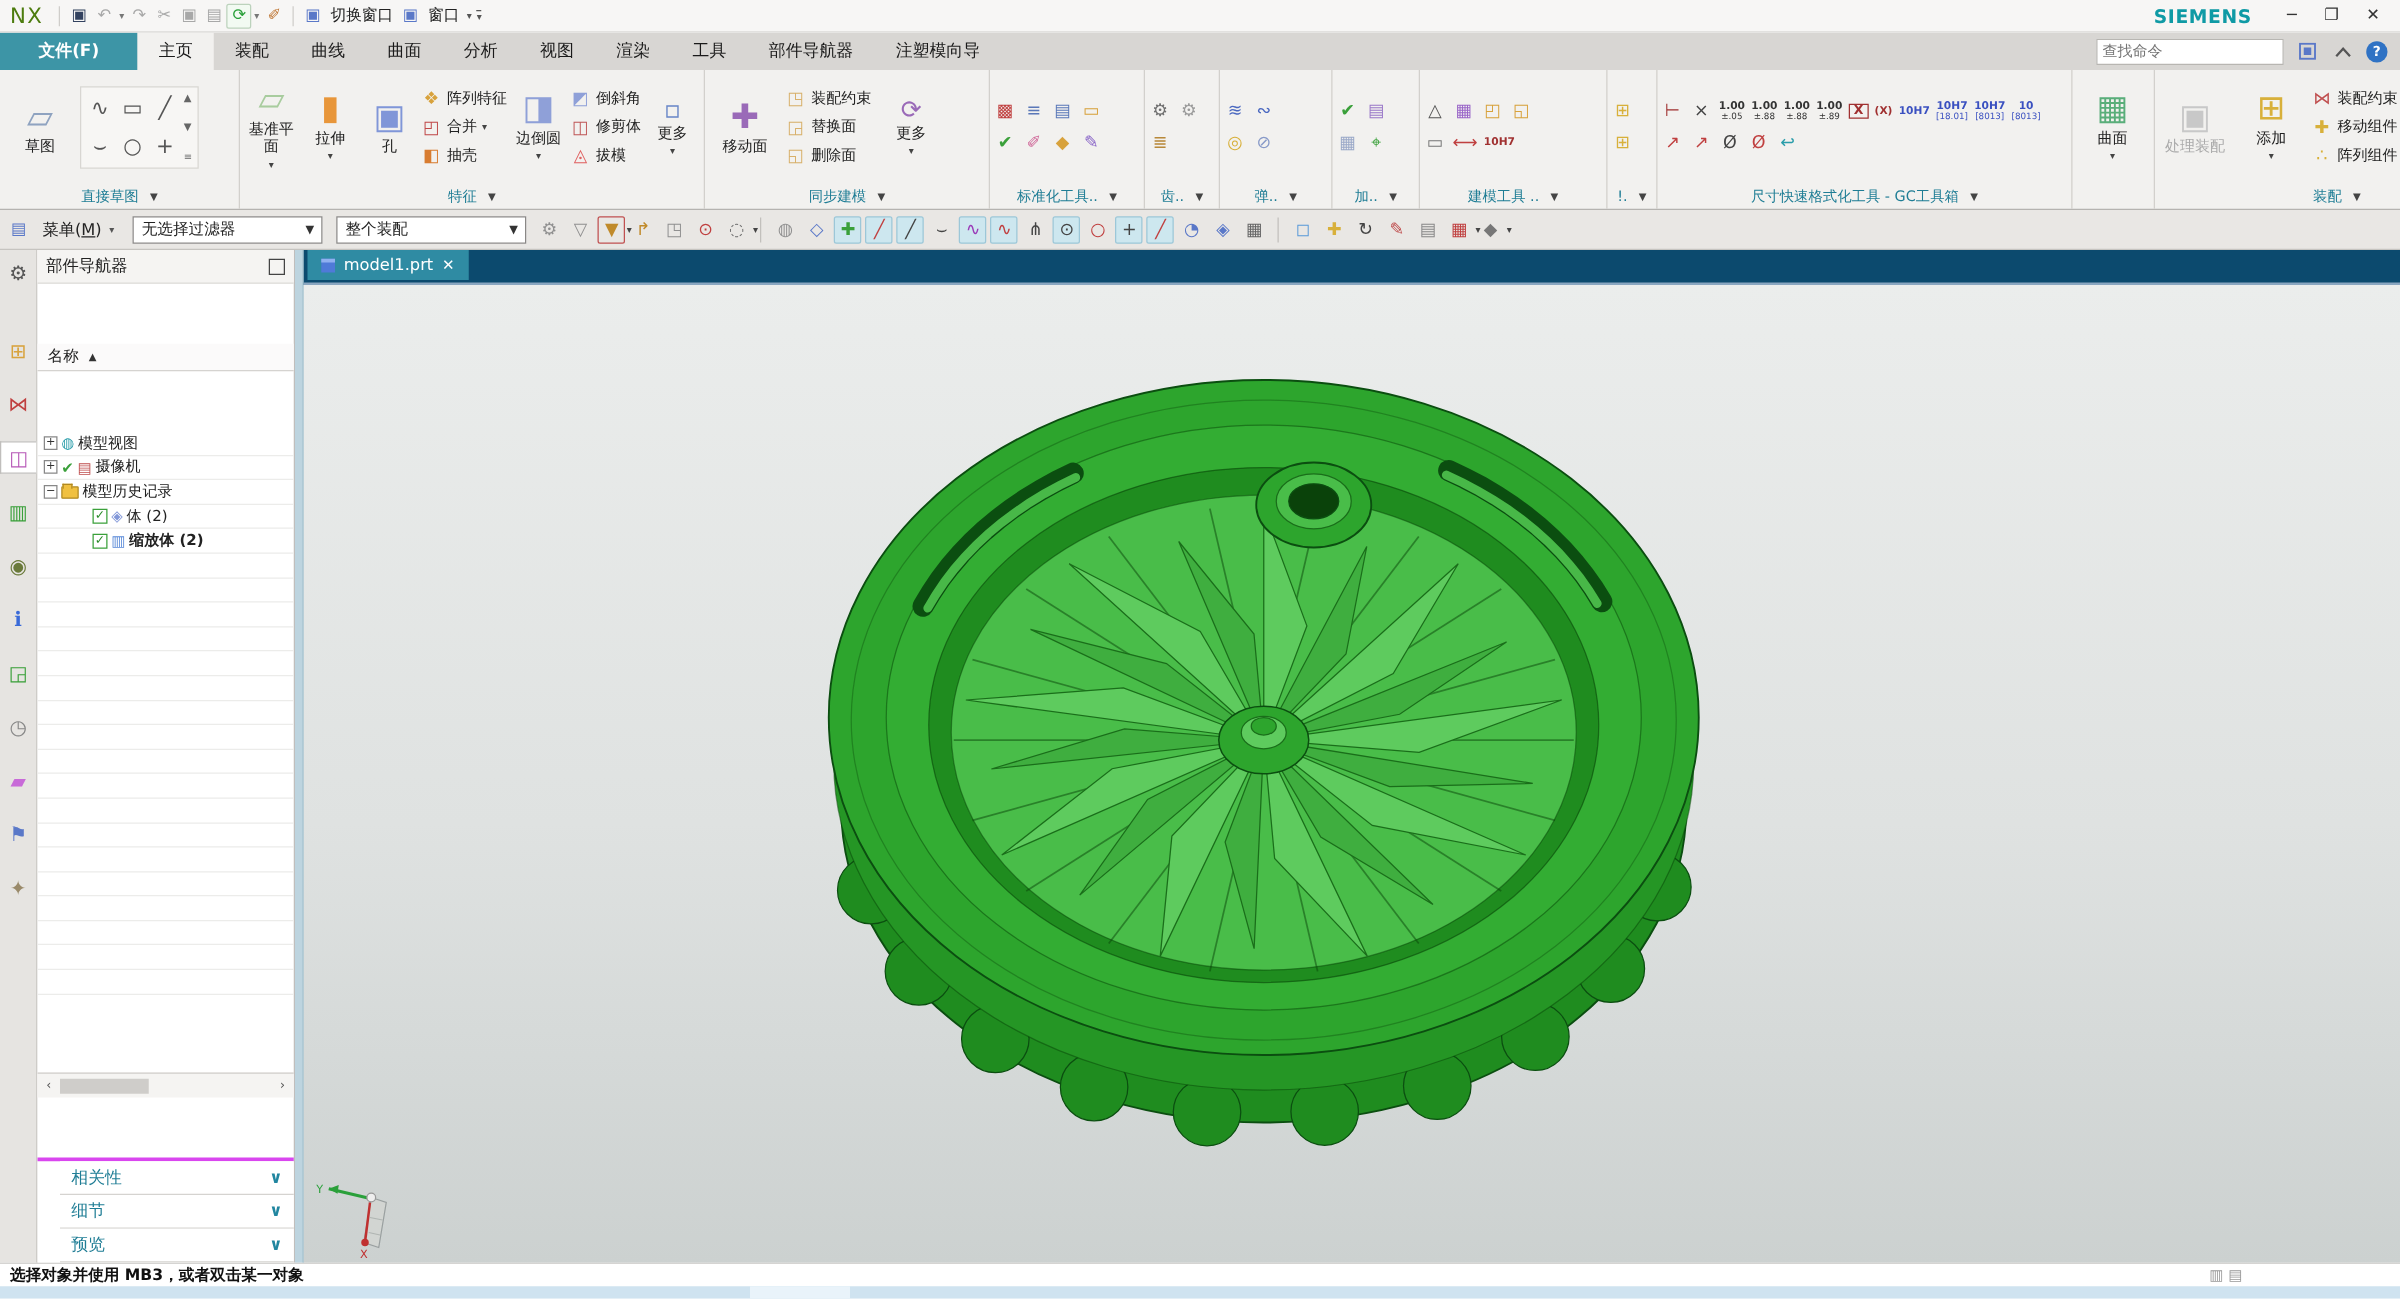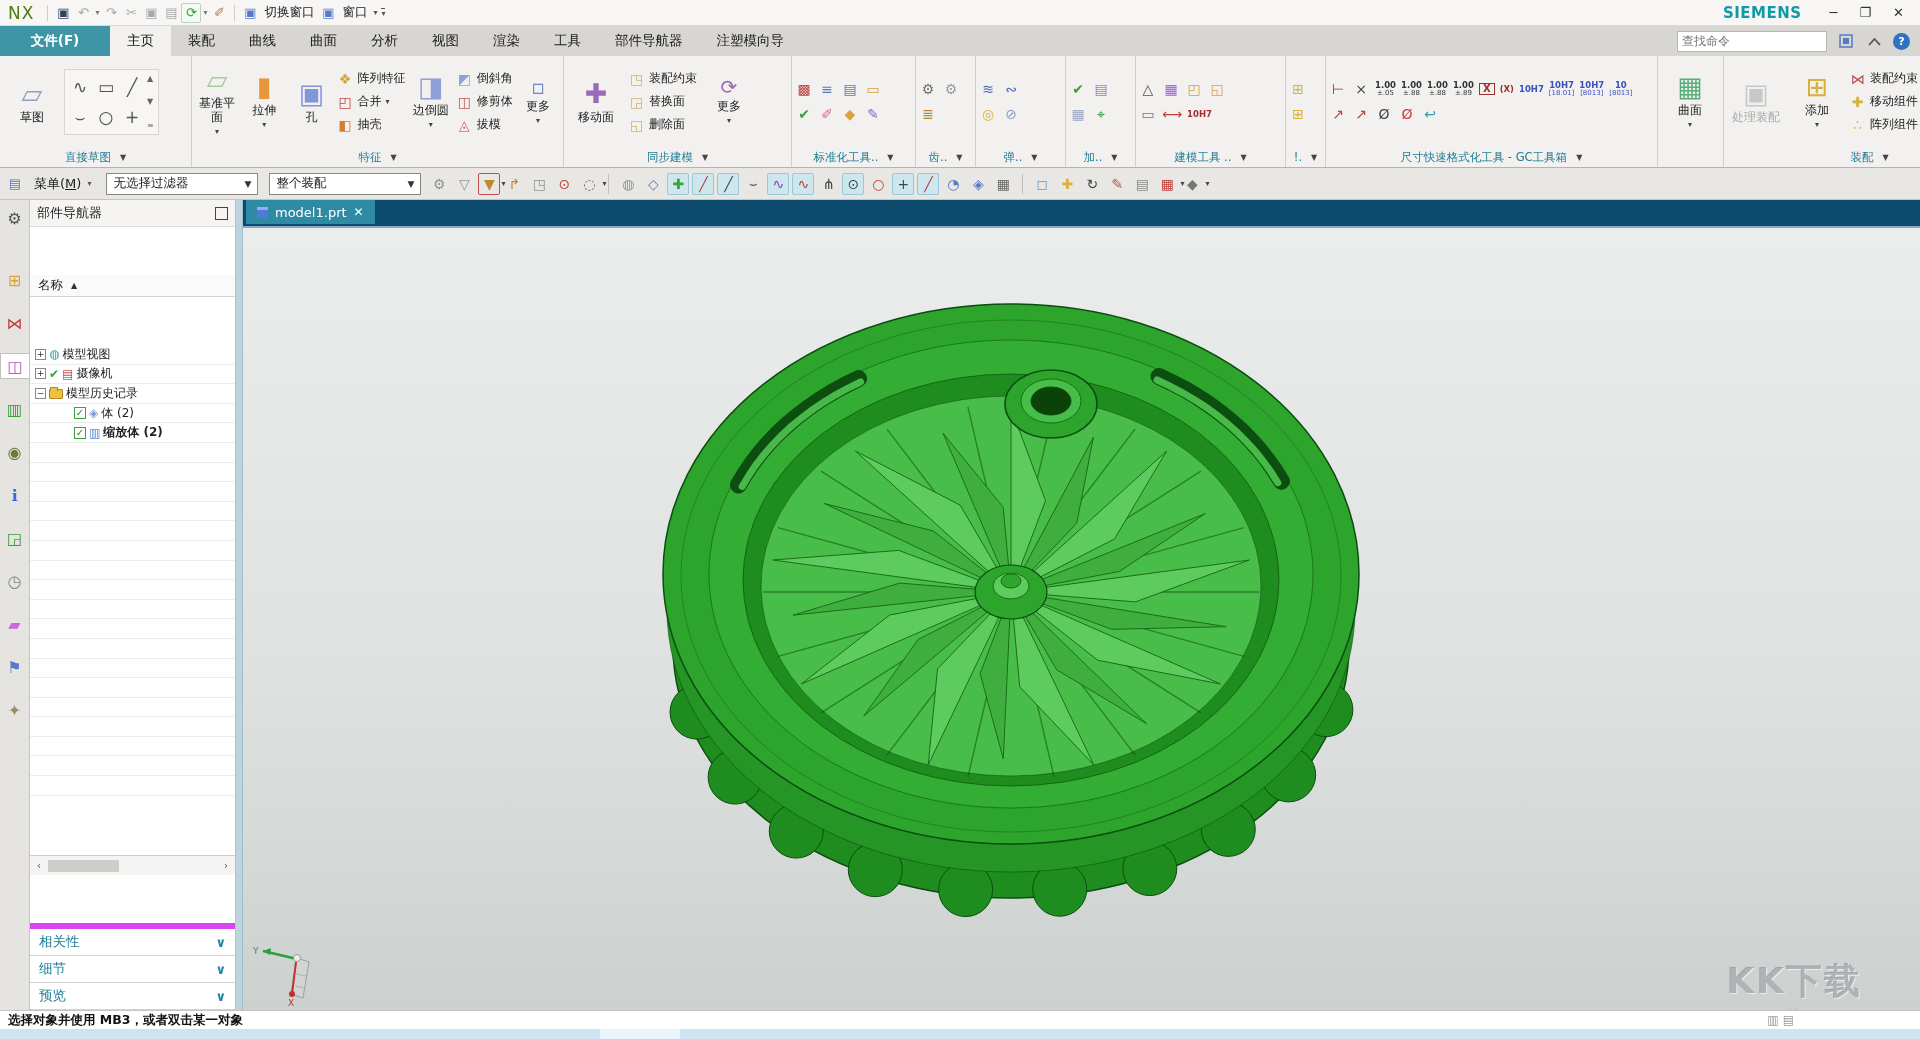--- a/index.html
+++ b/index.html
@@ -107,21 +107,21 @@
     line-height:10px; text-align:center; background:#fff; }
   .folder { width:14px; height:10px; background:#f0c040; border:1px solid #b08820; border-radius:1px;
     position:relative; margin-top:2px; }
   .folder:before { content:""; position:absolute; top:-3px; left:0; width:6px; height:3px;
     background:#f0c040; border:1px solid #b08820; border-bottom:none; }
   .hscroll { height:20px; display:flex; align-items:center; border-top:1px solid #cfcdca;
     background:#f5f4f2; padding:0 2px; gap:2px; }
   .hsar { font-size:10px; color:#555; width:14px; text-align:center; }
   .hstrack { flex:1; height:12px; position:relative; }
   .hsthumb { position:absolute; left:0; top:0; height:12px; width:42%; background:#cfcdca; }
-  .accwrap { border-top:6px solid #d946ef; }
+  .accwrap { border-top:3px solid #d946ef;padding-left:18px; }
   .acc { height:27px; display:flex; align-items:center; justify-content:space-between;
     padding:0 9px; color:#1f7d95; font-size:13.5px; border-bottom:1px solid #d5d3d0; background:#fff; }
   .acc .chev { color:#2186a0; font-weight:bold; font-size:13px; }
 
   .splitter { width:7px; background:#bdd4df; border-right:1px solid #9fbecb; }
 
   .viewportwrap { flex:1; display:flex; flex-direction:column; position:relative; min-width:0; }
   .vtabbar { height:28px; background:#0c4a6e; display:flex; align-items:flex-start; border-bottom:2px solid #8aa6c0; }
   .vtab { height:24px; background:#2f8ba3; color:#fff; display:flex; align-items:center; gap:7px;
     padding:0 11px; margin-left:3px; font-size:13px; }
@@ -793,24 +793,20 @@
         <line x1="46" y1="44" x2="55" y2="46" stroke="#b0b5b2" stroke-width="1"></line>
         <line x1="47" y1="32" x2="57" y2="34" stroke="#b0b5b2" stroke-width="1"></line>
         <line x1="48" y1="17" x2="14" y2="9" stroke="#2aa03a" stroke-width="2.5"></line>
         <polygon points="14,9 22,6 21,13" fill="#2aa03a"></polygon>
         <text x="4" y="12" font-size="9" fill="#2aa03a">Y</text>
         <line x1="47" y1="20" x2="43" y2="52" stroke="#c03030" stroke-width="2"></line>
         <circle cx="43" cy="52" r="3" fill="#c03030"></circle>
         <text x="39" y="64" font-size="9" fill="#c03030">X</text>
         <circle cx="48" cy="16" r="3.5" fill="#eee" stroke="#999"></circle>
       </svg>
-      <div class="watermark">
-        <div class="wmtext">KK下载</div>
-        <div class="wmurl">www.kkx.net</div>
-      </div>
     </div>
   </div>
 </div>
 
 <div class="statusbar">
   <span>选择对象并使用 MB3，或者双击某一对象</span>
   <span class="sbicons" id="sbicons">
       <span style="color: rgb(153, 153, 153);">▥</span>
       <span style="color: rgb(153, 153, 153);">▤</span>
     </span>

